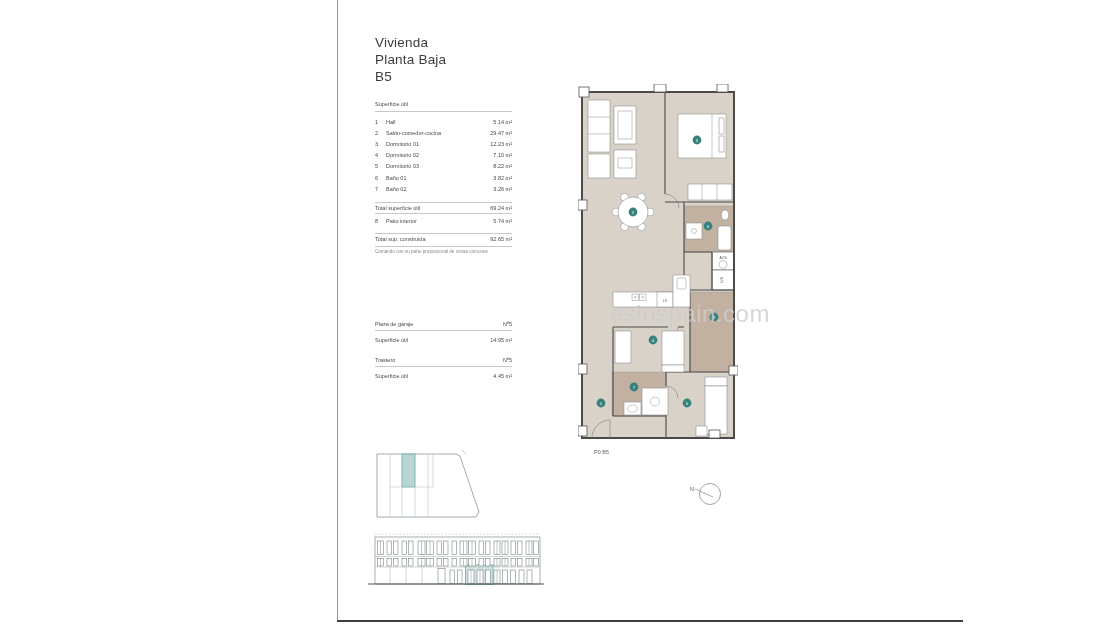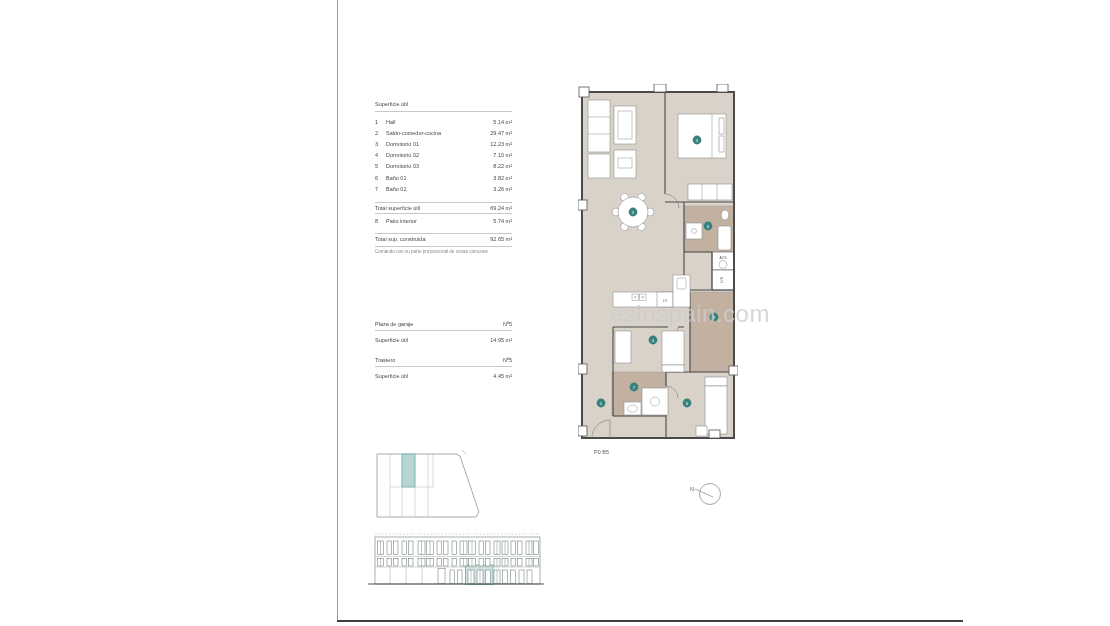--- a/index.html
+++ b/index.html
@@ -33,20 +33,25 @@
   .tiny{fill:#555;font-size:3.4px;font-family:"Liberation Sans",sans-serif;text-anchor:middle;}
 </style>
 </head>
 <body>
 
 <div class="canvas">
 
   <div class="v-border"></div>
   <div class="h-border"></div>
 
+  <div class="title">
+    <div>Vivienda</div>
+    <div>Planta Baja</div>
+    <div>B5</div>
+  </div>
 
   <div class="col">
     <div class="sec-h" style="top:101px">Superficie útil</div>
     <div class="rule" style="top:111px"></div>
 
     <div class="row" style="top:118.5px">
       <span class="rn">1</span>
       <span class="rl">Hall</span>
       <span class="rv">5.14 m²</span>
     </div>

